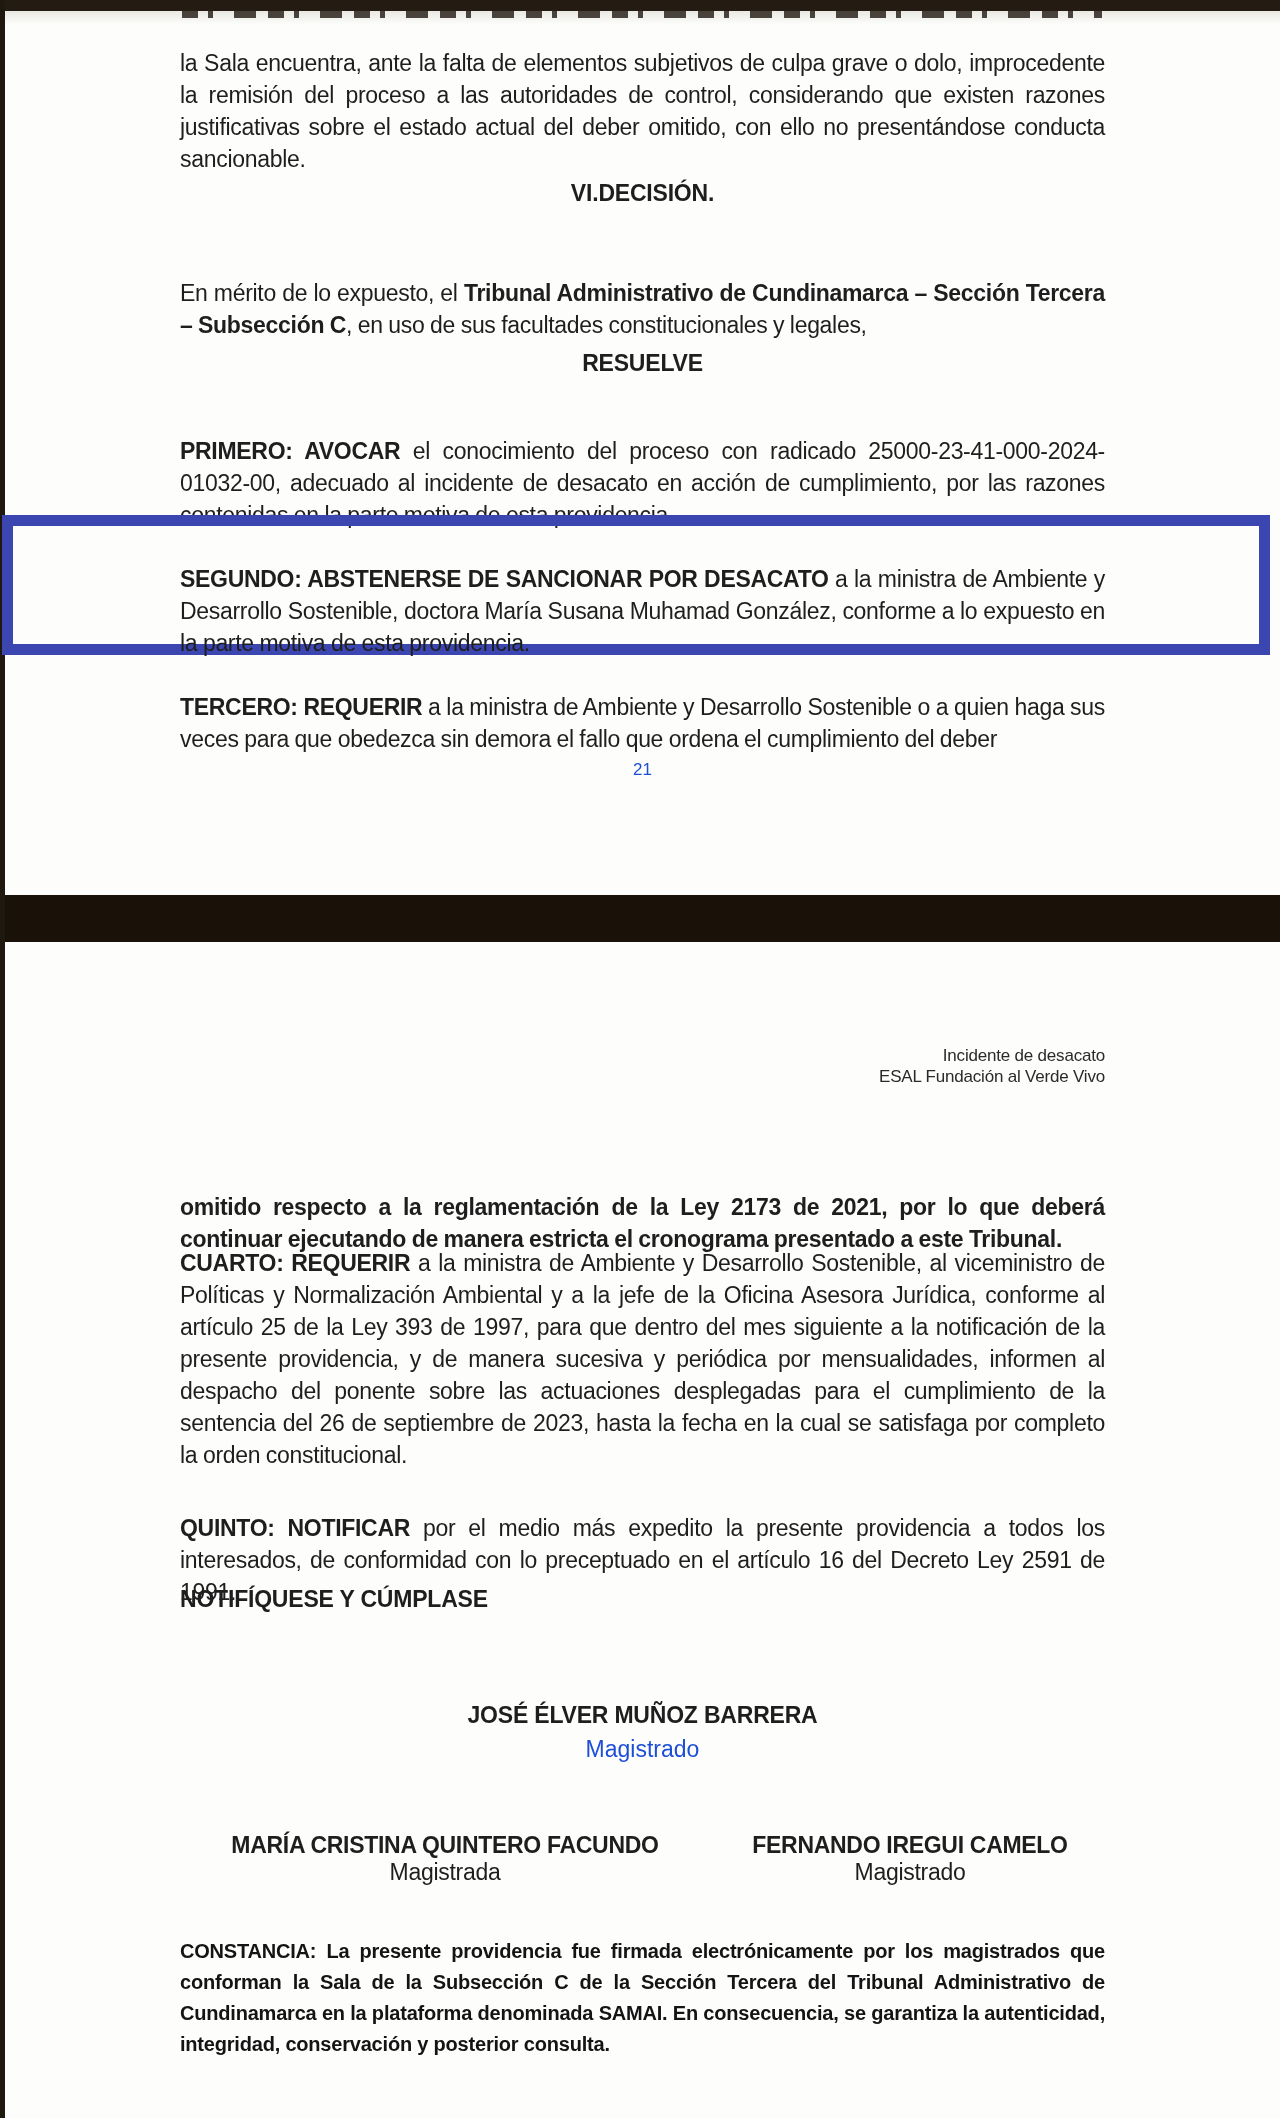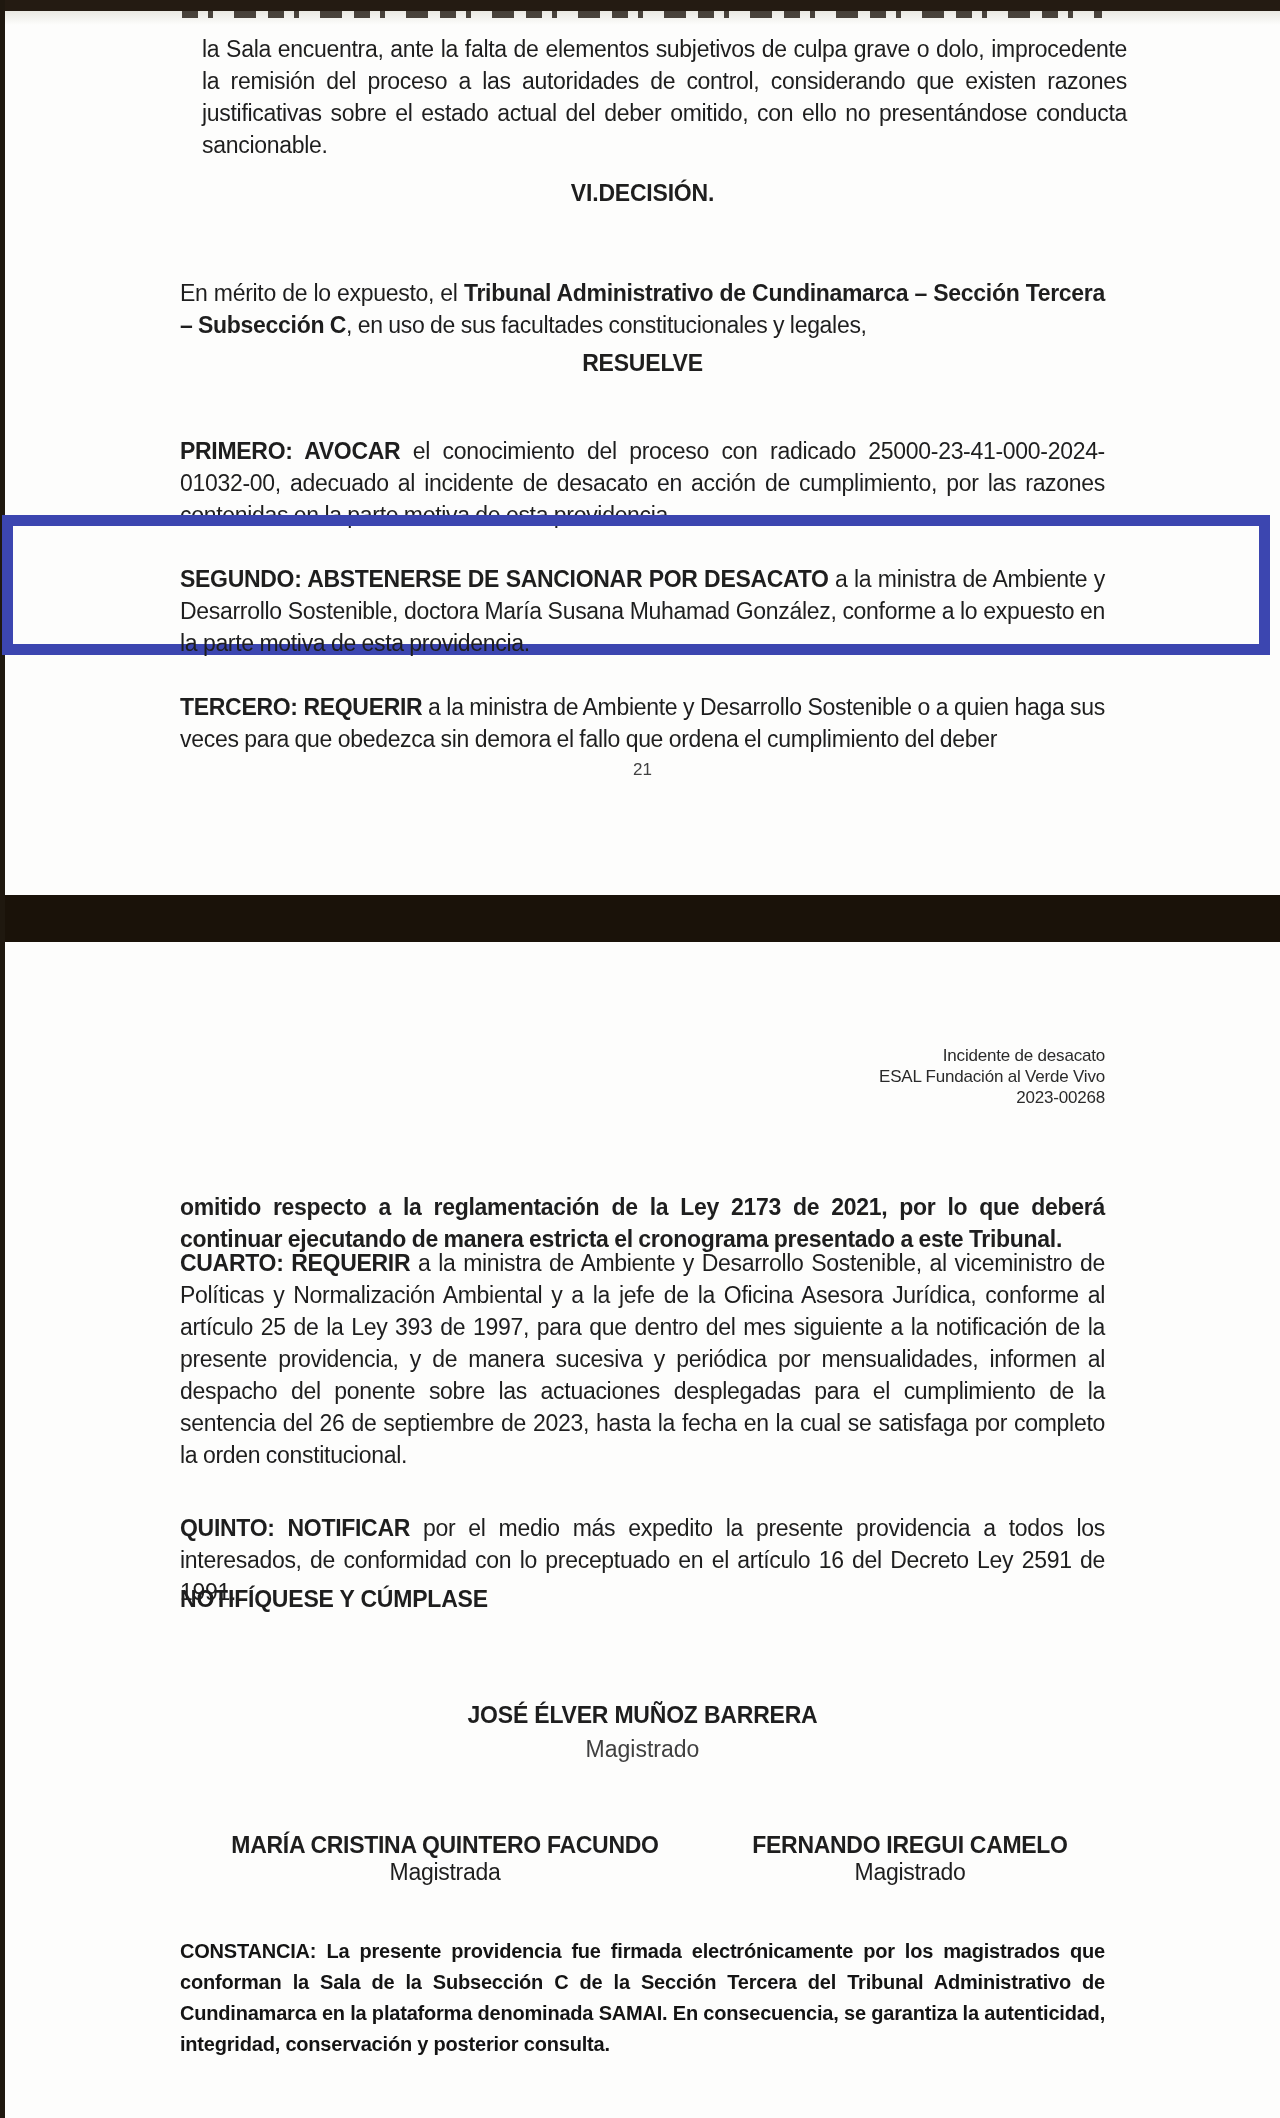--- a/index.html
+++ b/index.html
@@ -46,21 +46,21 @@
   }
   .body-par strong { font-weight: bold; }
   .center-line {
     position: absolute; left: 180px; width: 925px;
     font-size: 23px; text-align: center; font-weight: bold;
     letter-spacing: -0.2px; white-space: nowrap;
   }
   .hgap { }
   .small-center {
     position: absolute; left: 180px; width: 925px;
-    font-size: 17px; text-align: center; color: #404040;
+    font-size: 17px; text-align: center; color: #1d4ed8;
   }
   .page2-header {
     position: absolute; left: 180px; top: 1045px; width: 925px;
     font-size: 17px; line-height: 21px; text-align: right; color: #2a2a2a;
     letter-spacing: -0.2px;
   }
   .notify-line {
     position: absolute; left: 180px; top: 1586px;
     font-size: 23px; font-weight: bold; letter-spacing: -0.2px;
   }
@@ -90,21 +90,21 @@
 <body>
 
 <div id="canvas">
 
   <div class="top-bar"></div>
   <div class="top-haze"></div>
   <div class="clipped-line"></div>
 
   <div>
 
-    <p class="body-par" style="top:10px;margin-left:22px;">
+    <p class="body-par" style="top:24px;">
       <span>la Sala encuentra, ante la falta de elementos subjetivos de culpa grave o dolo, improcedente la remisión del proceso a las autoridades de control, considerando que existen razones justificativas sobre el estado actual del deber omitido, con ello no presentándose conducta sancionable.</span>
     </p>
 
     <div class="center-line" style="top:180px;">
       <span>VI.</span><span class="hgap">DECISIÓN.</span>
     </div>
 
     <p class="body-par" style="top:254px;">
       <span>En mérito de lo expuesto, el </span><strong>Tribunal Administrativo de Cundinamarca – Sección Tercera – Subsección C</strong><span>, en uso de sus facultades constitucionales y legales,</span>
     </p>
@@ -128,21 +128,20 @@
     <div class="small-center" style="top:760px; font-weight:normal;">21</div>
   </div>
 
   <div class="page-separator"></div>
 
   <div>
 
     <div class="page2-header">
       <div>Incidente de desacato</div>
       <div>ESAL Fundación al Verde Vivo</div>
-      <div>2023-00268</div>
     </div>
 
     <p class="body-par" style="top:1168px;font-weight:bold;">
       <span>omitido respecto a la reglamentación de la Ley 2173 de 2021, por lo que deberá continuar ejecutando de manera estricta el cronograma presentado a este Tribunal.</span>
     </p>
 
     <p class="body-par" style="top:1224px;">
       <strong>CUARTO: REQUERIR</strong><span> a la ministra de Ambiente y Desarrollo Sostenible, al viceministro de Políticas y Normalización Ambiental y a la jefe de la Oficina Asesora Jurídica, conforme al artículo 25 de la Ley 393 de 1997, para que dentro del mes siguiente a la notificación de la presente providencia, y de manera sucesiva y periódica por mensualidades, informen al despacho del ponente sobre las actuaciones desplegadas para el cumplimiento de la sentencia del 26 de septiembre de 2023, hasta la fecha en la cual se satisfaga por completo la orden constitucional.</span>
     </p>
 

